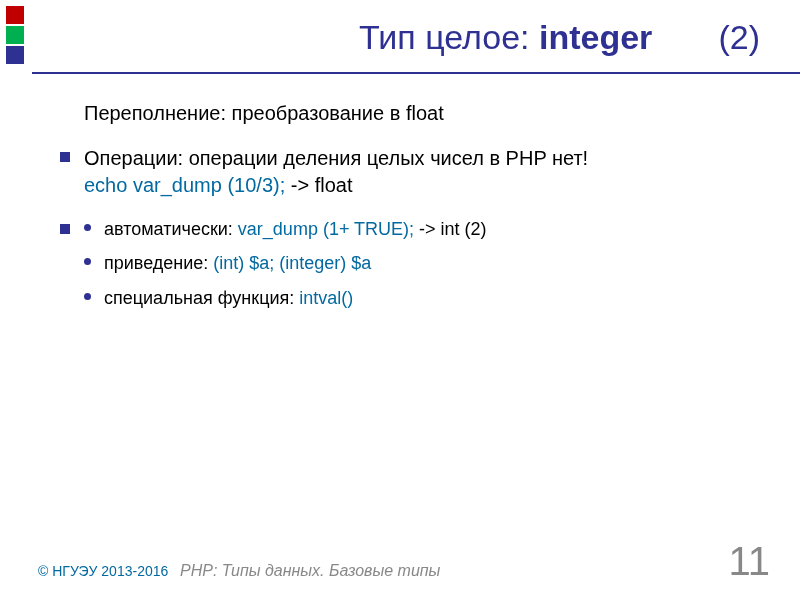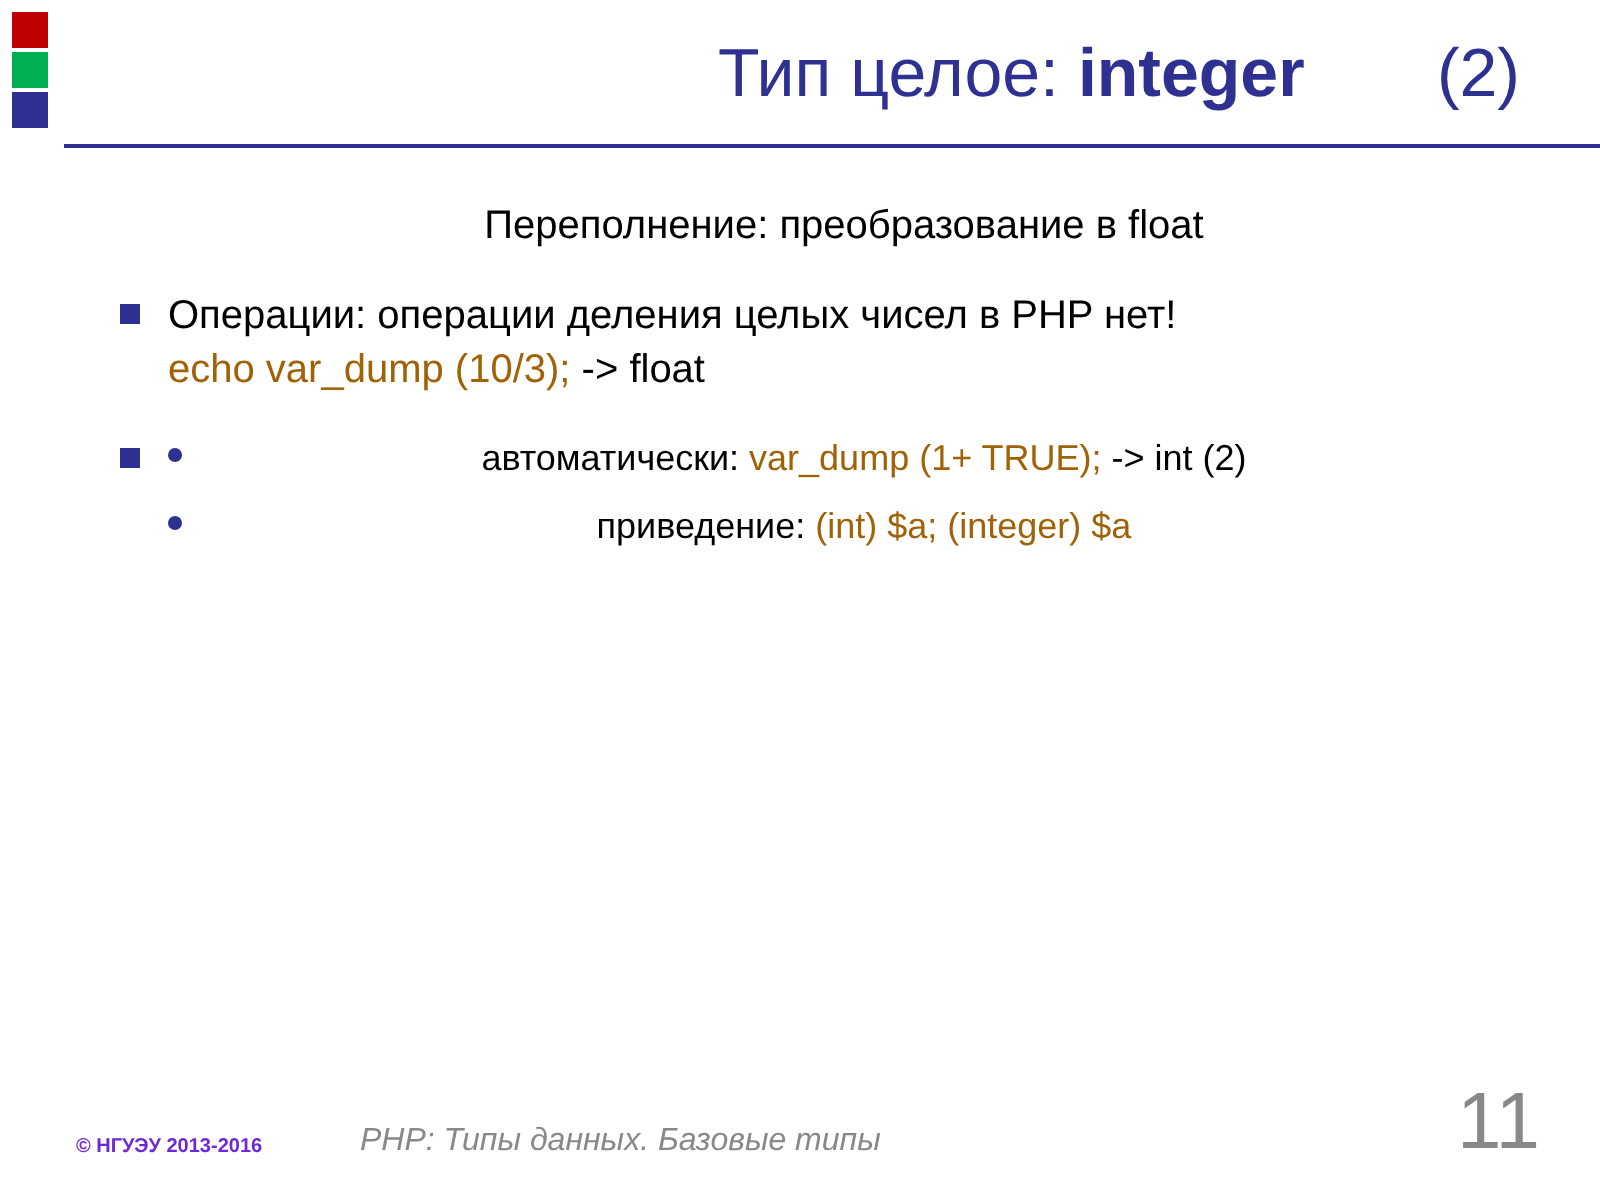--- a/index.html
+++ b/index.html
@@ -10,28 +10,28 @@
   .sq1 { top: 6px; background: #c00000; }
   .sq2 { top: 26px; background: #00b050; }
   .sq3 { top: 46px; background: #2e3192; }
   .rule { position: absolute; left: 32px; top: 72px; right: 0; height: 2px; background: #2e3192; }
   .title { position: absolute; top: 18px; right: 40px; font-size: 34px; color: #2e3192; font-weight: 400; text-align: right; }
   .title b { font-weight: 700; }
   .number-paren { color: #2e3192; }
   .content { position: absolute; left: 60px; top: 100px; width: 700px; }
   ul.outer { list-style: none; }
   ul.outer > li { position: relative; padding-left: 24px; margin-bottom: 18px; font-size: 20px; line-height: 1.35; color: #000; }
-  ul.outer > li.no-bullet { padding-left: 24px; text-align: center; }
+  ul.outer > li.no-bullet { padding-left: 24px; }
   ul.outer > li .bullet-sq { position: absolute; left: 0; top: 7px; width: 10px; height: 10px; background: #2e3192; }
-  ul.inner { list-style: none; margin-top: 10px; text-align: center; }
+  ul.inner { list-style: none; margin-top: 10px; }
   ul.inner > li { position: relative; padding-left: 20px; margin-bottom: 10px; font-size: 18px; line-height: 1.35; color: #000; }
   ul.inner > li .bullet-dot { position: absolute; left: 0; top: 7px; width: 7px; height: 7px; background: #2e3192; border-radius: 50%; }
-  .red { color: #a16207; }
+  .red { color: #0369a1; }
   .arrow { font-family: inherit; margin-top: 12px; }
-  .footer { position: absolute; left: 38px; bottom: 20px; font-size: 10px; color: #6d28d9; line-height: 1.2; font-weight: bold; }
+  .footer { position: absolute; left: 38px; bottom: 20px; font-size: 14px; color: #0369a1; line-height: 1.2; }
   .footer-title { position: absolute; left: 180px; bottom: 20px; font-size: 16px; color: #888; font-style: italic; }
   .pagenum { position: absolute; right: 30px; bottom: 16px; font-size: 40px; color: #888; }
 </style>
 </head>
 <body>
 
 <div class="slide">
   <div class="sidebar">
     <div class="sq sq1"></div>
     <div class="sq sq2"></div>
@@ -60,20 +60,24 @@
         <span class="bullet-sq"></span>
         <ul class="inner">
           <li>
             <span class="bullet-dot"></span>
             <span> автоматически: </span><span class="red">var_dump (1+ TRUE);</span><span>   -&gt; int (2)</span>
           </li>
           <li>
             <span class="bullet-dot"></span>
             <span>приведение: </span><span class="red">(int) $a; (integer) $a</span>
           </li>
+          <li>
+            <span class="bullet-dot"></span>
+            <span>специальная функция: </span><span class="red">intval()</span>
+          </li>
         </ul>
       </li>
 
     </ul>
   </div>
 
   <div class="footer">© НГУЭУ 2013-2016</div>
   <div class="footer-title">PHP: Типы данных. Базовые типы</div>
   <div class="pagenum">11</div>
 </div>

